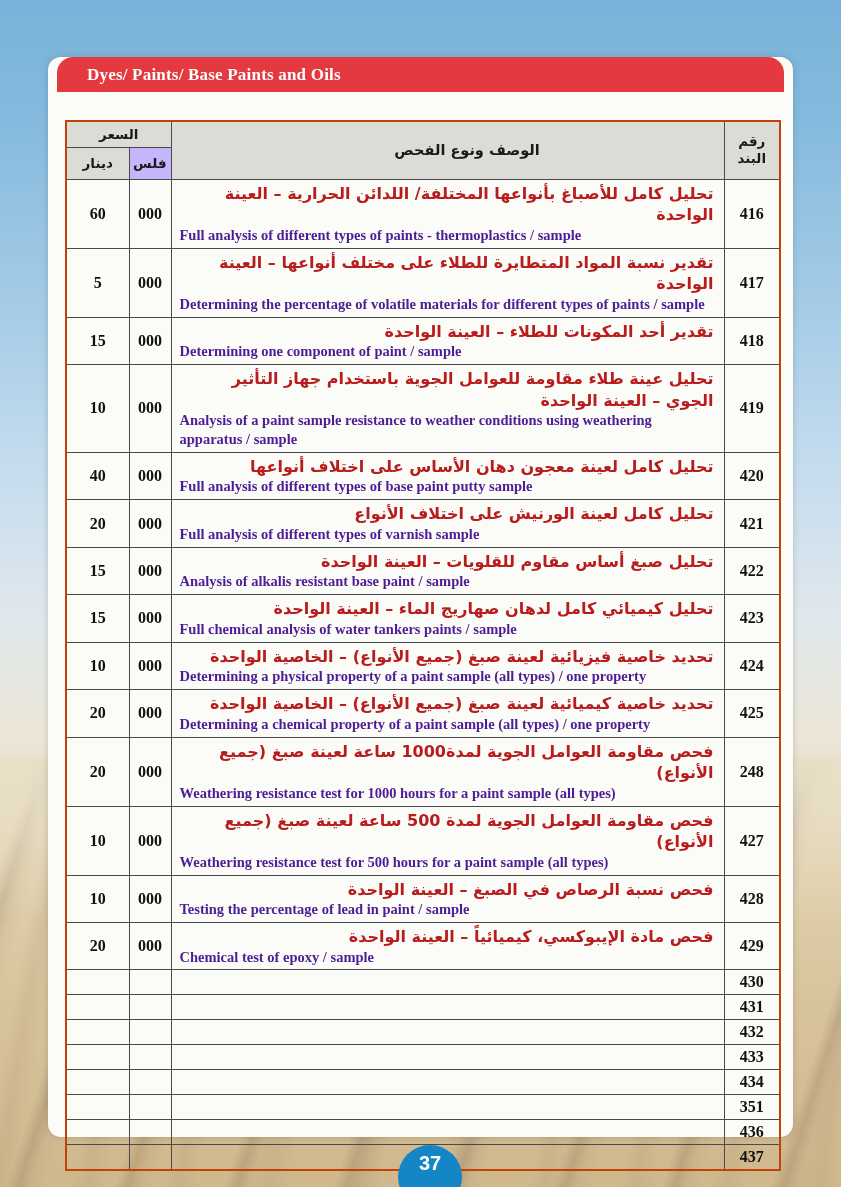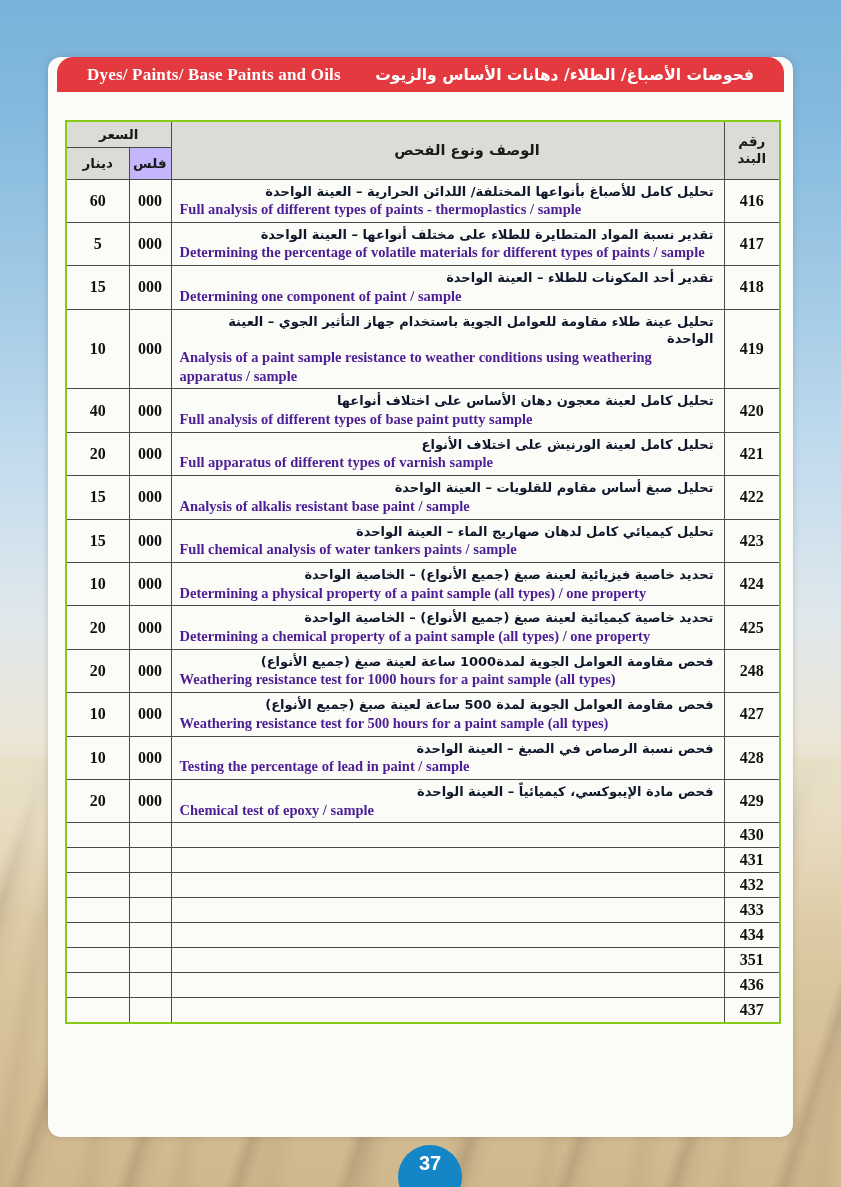--- a/index.html
+++ b/index.html
@@ -31,39 +31,39 @@
     position:absolute;left:9px;top:0;width:727px;height:35px;
     border-radius:16px 16px 0 0;
     display:flex;justify-content:space-between;align-items:center;
     padding:0 30px;box-sizing:border-box;color:#ffffff;
   }
   .red-bar .title-en{font-size:17px;font-weight:bold;letter-spacing:0.2px;}
   .red-bar .title-ar{font-size:15.5px;font-weight:bold;direction:rtl;
     font-family:"DejaVu Sans","Liberation Serif",sans-serif;}
   .tbl-wrap{position:absolute;top:63px;left:17px;width:714px;}
   table{border-collapse:collapse;width:714px;table-layout:fixed;
-    border:2px solid #84cc16;}
+    border:2px solid #c2410c;}
   th,td{border:1px solid #4a4a4a;padding:2px 4px;box-sizing:border-box;}
   thead th{
     font-weight:bold;text-align:center;vertical-align:middle;
     font-family:"DejaVu Sans","Liberation Serif",sans-serif;
     font-size:13.5px;direction:rtl;color:#1a1a1a;
   }
   th.desc-h{font-size:14.5px;}
   th.item-h{white-space:pre-line;line-height:1.25;}
   tbody td{height:25px;vertical-align:middle;color:#111;}
   td.num{
     text-align:center;font-weight:bold;font-size:16px;
     font-family:"Liberation Serif","DejaVu Serif",serif;
   }
   td.desc{padding:3px 10px 3px 8px;}
   .ar-line{
-    direction:rtl;text-align:right;font-weight:bold;font-size:13px;
+    direction:rtl;text-align:right;font-weight:bold;font-size:16px;
     font-family:"DejaVu Sans","Liberation Serif",sans-serif;
-    line-height:1.35;color:#0f172a;
+    line-height:1.35;color:#b91c1c;
   }
   .en-line{
     direction:ltr;text-align:left;font-weight:bold;font-size:14.5px;
     font-family:"Liberation Serif","DejaVu Serif",serif;
     line-height:1.3;color:#4c1d95;
   }
   .page-num{
     position:absolute;left:398px;top:1145px;width:64px;height:64px;
     border-radius:50%;text-align:center;color:#fff;
     font-weight:bold;font-size:20px;
@@ -73,21 +73,20 @@
 </style>
 </head>
 <body>
 
 <div class="dunes"></div>
 
 <div class="page" style="background: rgb(251, 251, 247);">
 
   <div class="red-bar" style="background: rgb(229, 57, 64);">
     <span class="title-en">Dyes/ Paints/ Base Paints and Oils</span>
-    <span class="title-ar">فحوصات الأصباغ/ الطلاء/ دهانات الأساس والزيوت</span>
   </div>
 
   <div class="tbl-wrap">
     <table>
       <colgroup>
         <col style="width:63px">
           <col style="width:42px">
         <col style="width:553px">
           <col style="width:56px">
       </colgroup>
@@ -147,21 +146,21 @@
         <div class="ar-line">تحليل كامل لعينة معجون دهان الأساس على اختلاف أنواعها</div>
         <div class="en-line">Full analysis of different types of base paint putty sample</div>
       </td>
       <td class="num">420</td>
     </tr>
           <tr>
       <td class="num">20</td>
       <td class="num">000</td>
       <td class="desc">
         <div class="ar-line">تحليل كامل لعينة الورنيش على اختلاف الأنواع</div>
-        <div class="en-line">Full apparatus of different types of varnish sample</div>
+        <div class="en-line">Full analysis of different types of varnish sample</div>
       </td>
       <td class="num">421</td>
     </tr>
           <tr>
       <td class="num">15</td>
       <td class="num">000</td>
       <td class="desc">
         <div class="ar-line">تحليل صبغ أساس مقاوم للقلويات – العينة الواحدة</div>
         <div class="en-line">Analysis of alkalis resistant base paint / sample</div>
       </td>

